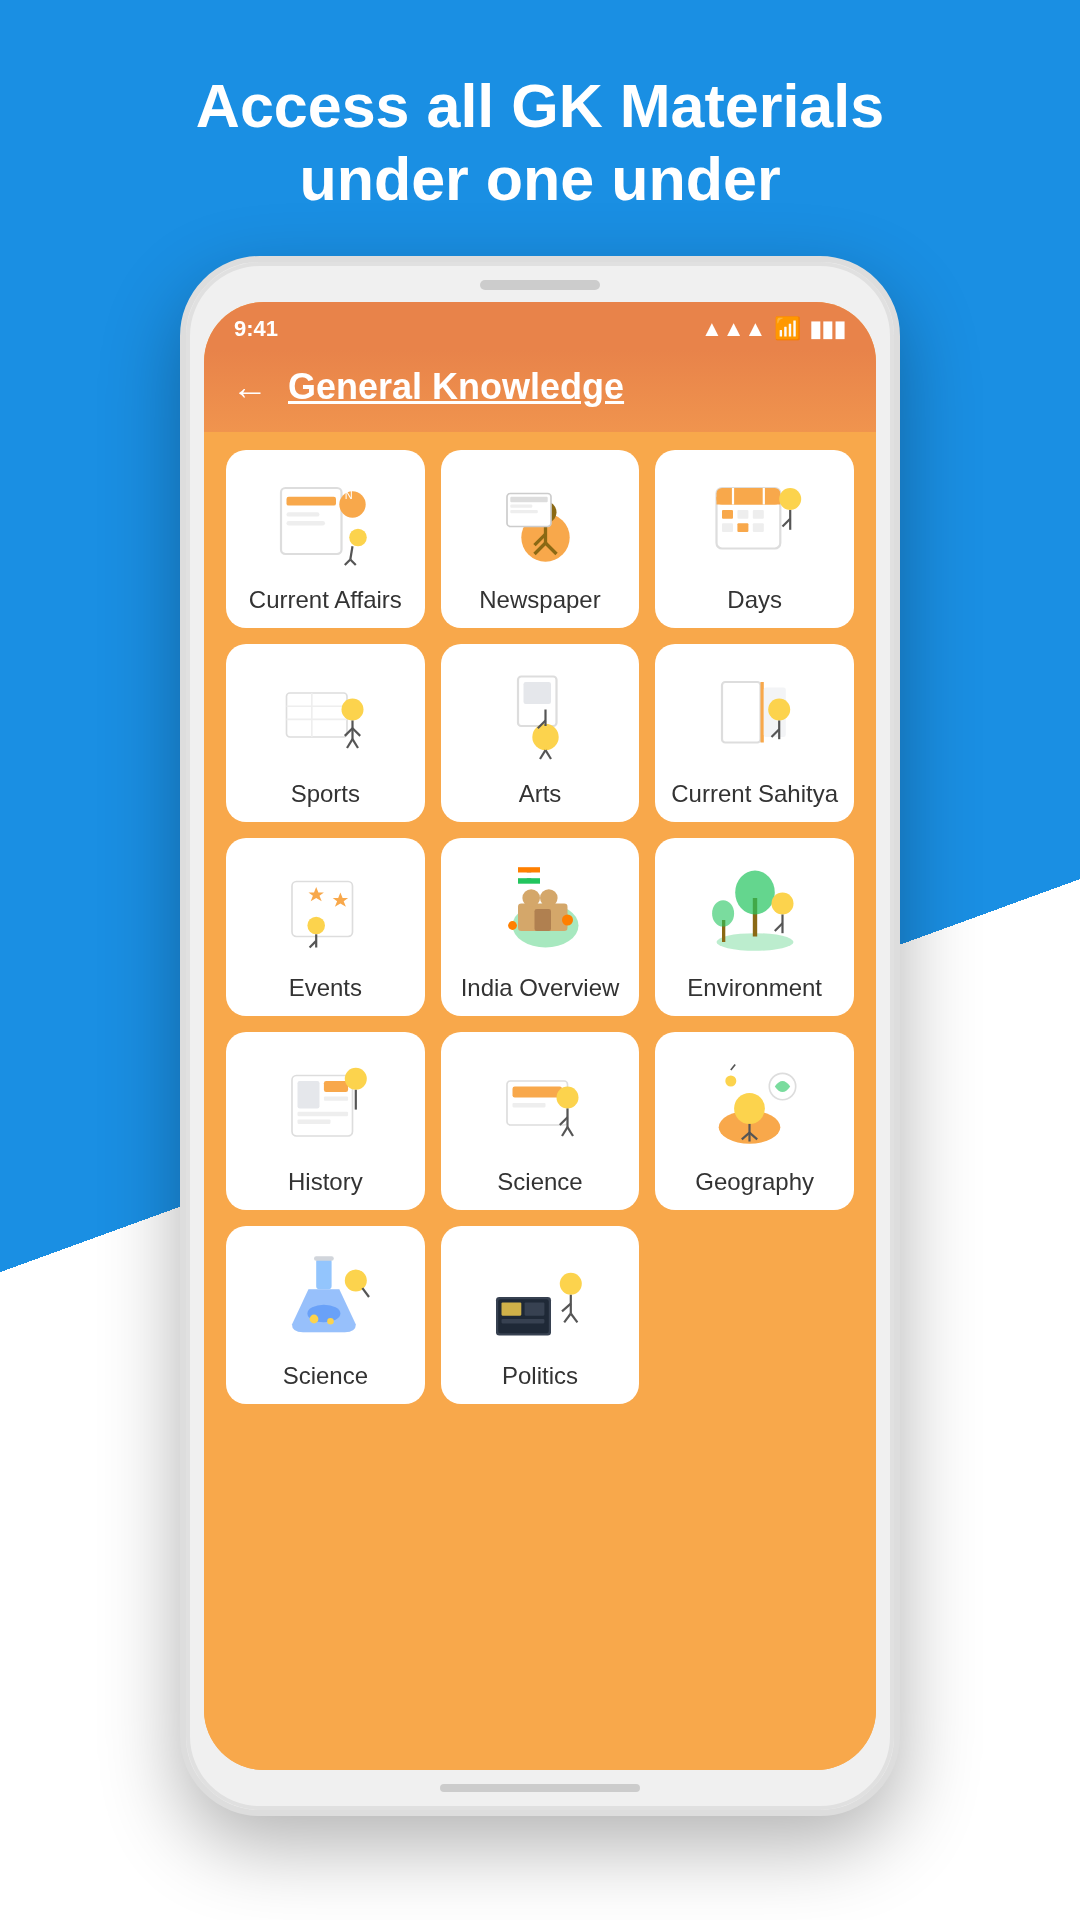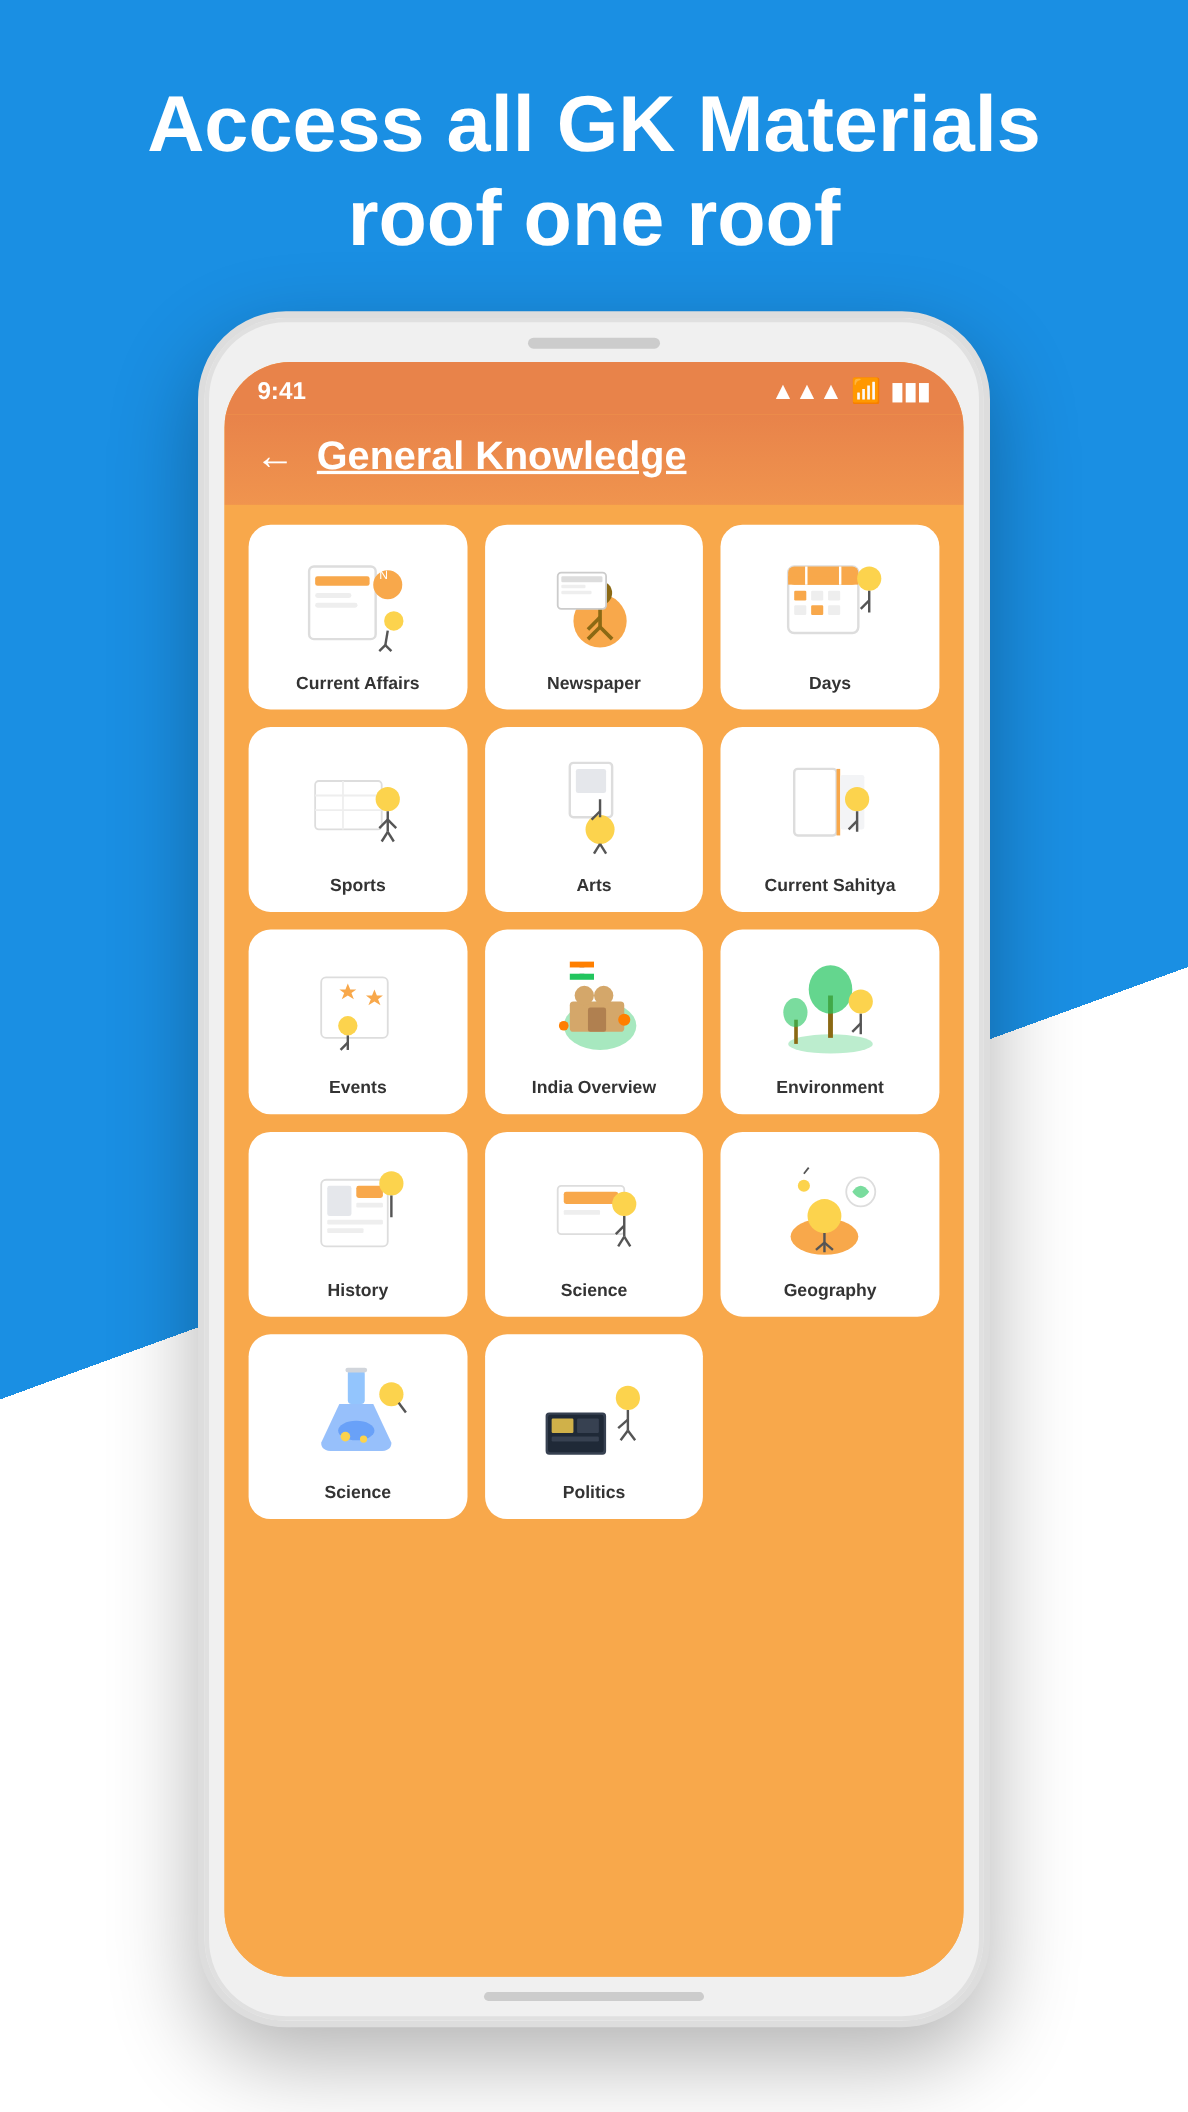--- a/index.html
+++ b/index.html
@@ -14,21 +14,21 @@
       align-items: center;
     }
 
     .header-text {
       color: white;
       text-align: center;
       margin-top: 70px;
       margin-bottom: 40px;
     }
     .header-text h1 {
-      font-size: 72px;
+      font-size: 61px;
       font-weight: 800;
       line-height: 1.2;
     }
 
     
     .phone-shell {
       width: 720px;
       height: 1560px;
       background: #f0f0f0;
       border-radius: 80px;
@@ -125,22 +125,22 @@
     .grid-item-icon {
       width: 110px;
       height: 110px;
       display: flex;
       align-items: center;
       justify-content: center;
       margin-bottom: 10px;
     }
 
     .grid-item-label {
-      font-size: 16px;
-      font-weight: 700;
+      font-size: 24px;
+      font-weight: 400;
       color: #333;
       text-align: left;
     }
 
     
     .phone-bottom {
       width: 200px;
       height: 8px;
       background: #ccc;
       border-radius: 4px;
@@ -160,21 +160,21 @@
     }
   </style>
 </head>
 <body>
 
 <div class="bg-diagonal"></div>
 
 <div class="header-text">
   <h1>
     <span>Access all GK Materials</span><br>
-    <span>roof one roof</span>
+    <span>under one under</span>
   </h1>
 </div>
 
 <div class="phone-shell">
   <div class="speaker"></div>
 
   <div class="screen">
 
     <div class="status-bar">
       <span>9:41</span>

